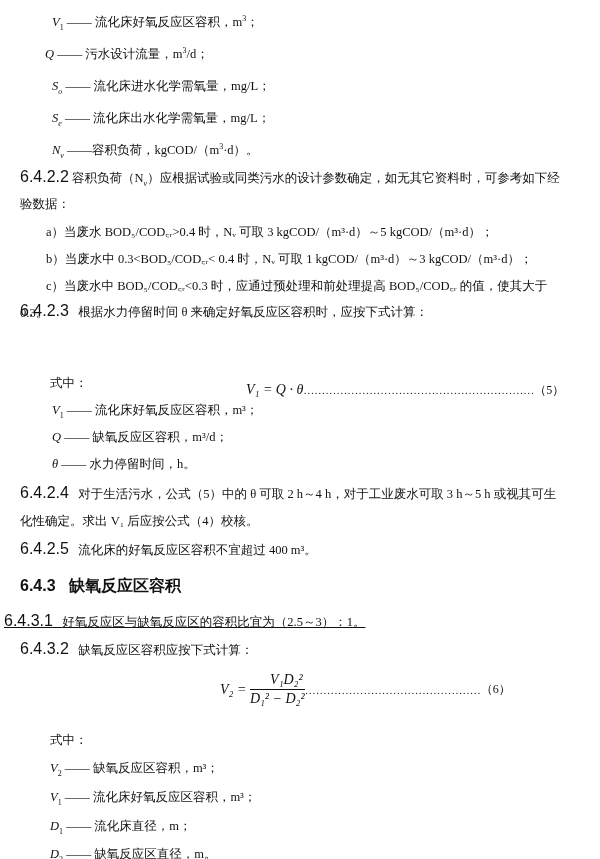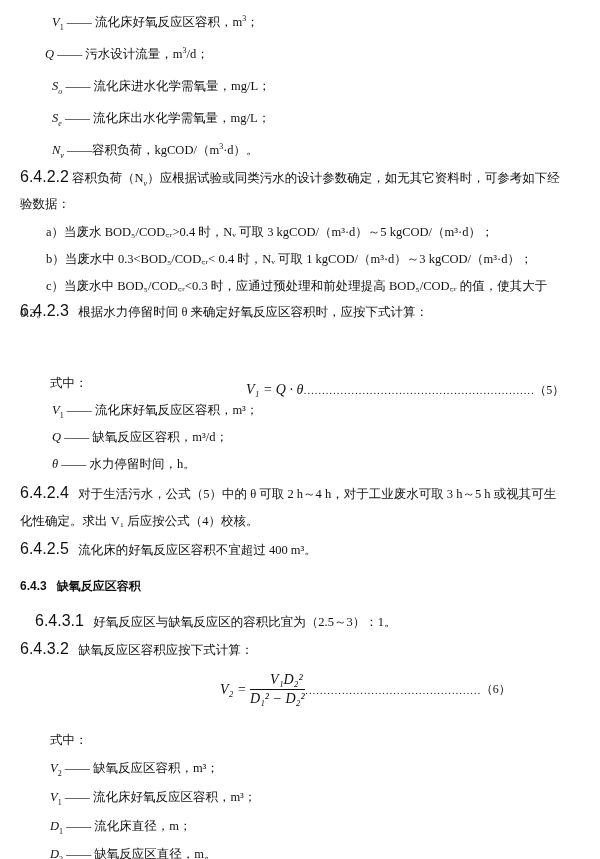--- a/index.html
+++ b/index.html
@@ -89,26 +89,26 @@
   <span class="num">6.4.2.4</span>&nbsp;&nbsp;
   <span>对于生活污水，公式（5）中的 θ 可取 2 h～4 h，对于工业废水可取 3 h～5 h 或视其可生</span>
 </div>
 <div class="line" style="left:20px;top:513px;">化性确定。求出 V₁ 后应按公式（4）校核。</div>
 
 <div class="line" style="left:20px;top:541px;">
   <span class="num">6.4.2.5</span>&nbsp;&nbsp;
   <span>流化床的好氧反应区容积不宜超过 400 m³。</span>
 </div>
 
-<div class="line sans bold" style="left:20px;top:578px;font-size:12px;">
+<div class="line sans bold" style="left:20px;top:578px;font-size:16px;">
   <span>6.4.3</span>&nbsp;&nbsp;
   <span>缺氧反应区容积</span>
 </div>
 
-<div class="line" style="left:35px;top:613px;">
+<div class="line" style="left:4px;top:613px;text-decoration:underline;">
   <span class="num">6.4.3.1</span>&nbsp;&nbsp;
   <span>好氧反应区与缺氧反应区的容积比宜为（2.5～3）：1。</span>
 </div>
 
 <div class="line" style="left:20px;top:641px;">
   <span class="num">6.4.3.2</span>&nbsp;&nbsp;
   <span>缺氧反应区容积应按下式计算：</span>
 </div>
 
 <div class="eq" style="left:220px;top:672px;">

